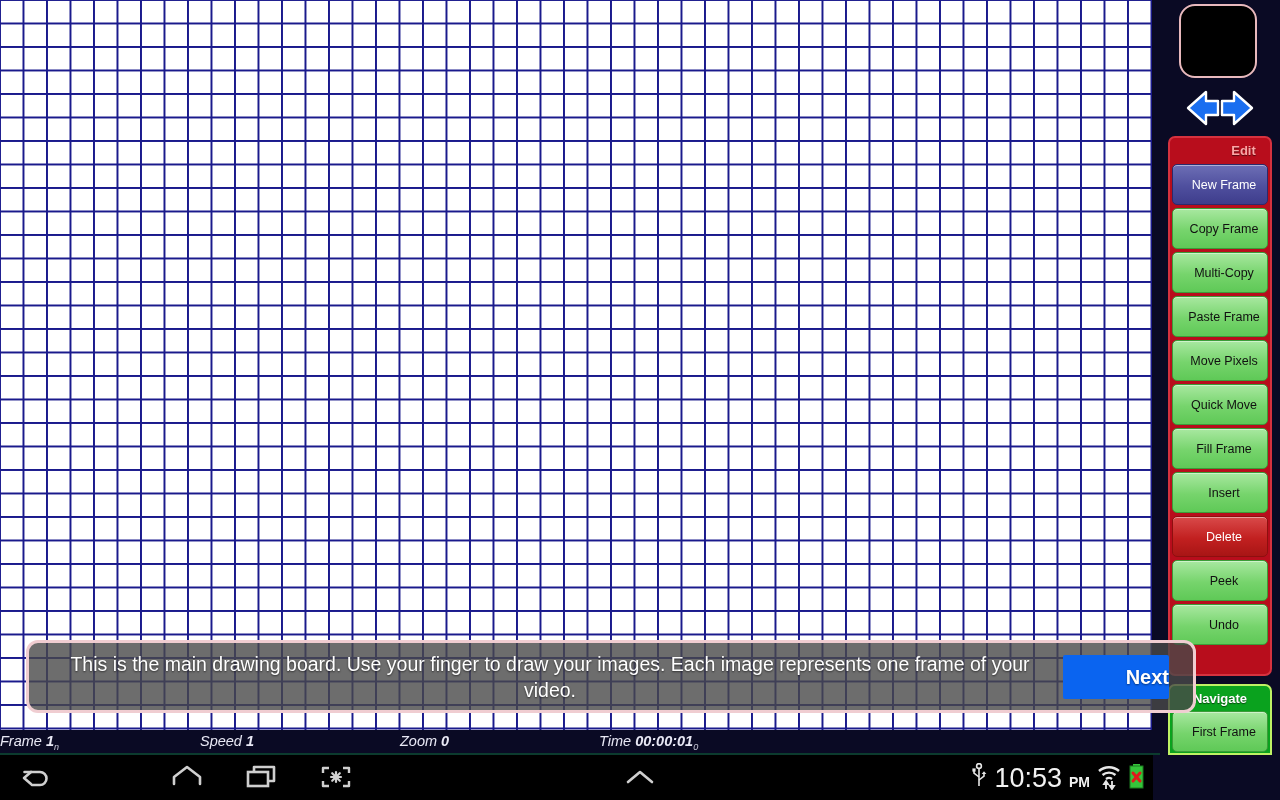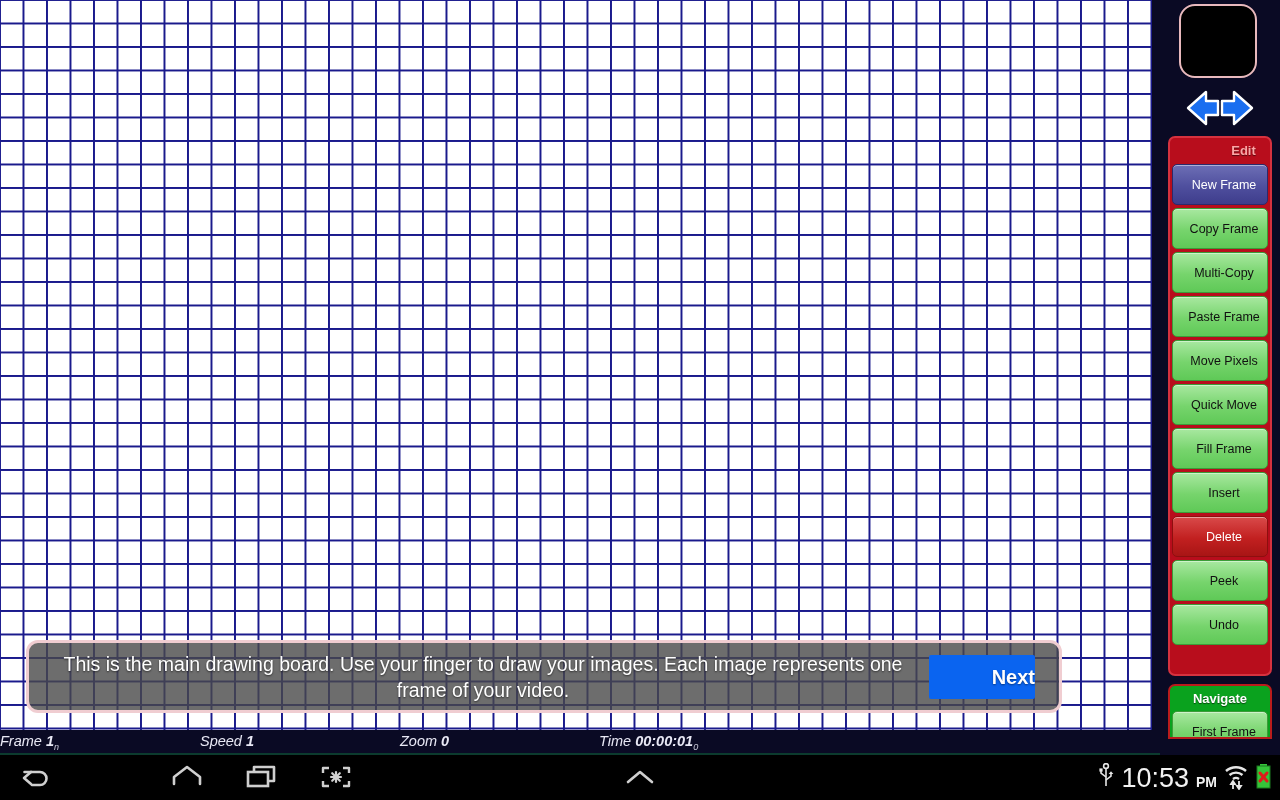--- a/index.html
+++ b/index.html
@@ -88,22 +88,22 @@
   }
   .panel-edit {
     top: 136px;
     background: #b80d1c;
     border: 2px solid #d6323f;
     height: 540px;
   }
   .panel-nav {
     top: 684px;
     background: #0aa21e;
-    border: 2px solid #b91c1c;
-    height: 55px;
+    border: 2px solid #bef264;
+    height: 71px;
     border-radius: 7px 7px 0 0;
     overflow: hidden;
   }
   .panel-title {
     text-align: center;
     font-size: 13px;
     font-weight: bold;
     color: #ffffff;
     text-shadow: 0 1px 1px rgba(0,0,0,.55);
     line-height: 20px;
@@ -138,21 +138,21 @@
     background: linear-gradient(to bottom, #d94a4a 0%, #c22020 55%, #a81515 100%);
     border: 1px solid #8e0f0f;
     color: #ffffff;
   }
   .panel-nav .sbtn { margin-top: 2px; }
 
   
   #tooltip {
     position: absolute;
     left: 26px; top: 640px;
-    width: 1036px; height: 73px;
+    width: 1170px; height: 73px;
     background: rgba(72,72,72,0.80);
     border: 3px solid #f0cdd1;
     border-radius: 12px;
     display: flex;
     align-items: center;
     padding: 0 10px 0 14px;
   }
   #tooltip-text {
     flex: 1;
     color: #ffffff;
@@ -175,21 +175,21 @@
     border-radius: 2px;
     cursor: pointer;
     margin-right: 14px;
     text-shadow: 0 1px 2px rgba(0,0,0,.45);
   }
 
   
   #navbar {
     position: absolute;
     left: 0; bottom: 0;
-    width: 1280px; height: 45px;
+    width: 1153px; height: 45px;
     background: #000000;
   }
   .nav-icon {
     position: absolute;
     top: 8px;
     width: 44px; height: 30px;
     cursor: pointer;
   }
   .nav-icon svg { display: block; margin: 0 auto; }
   #nav-back    { left: 16px; }

